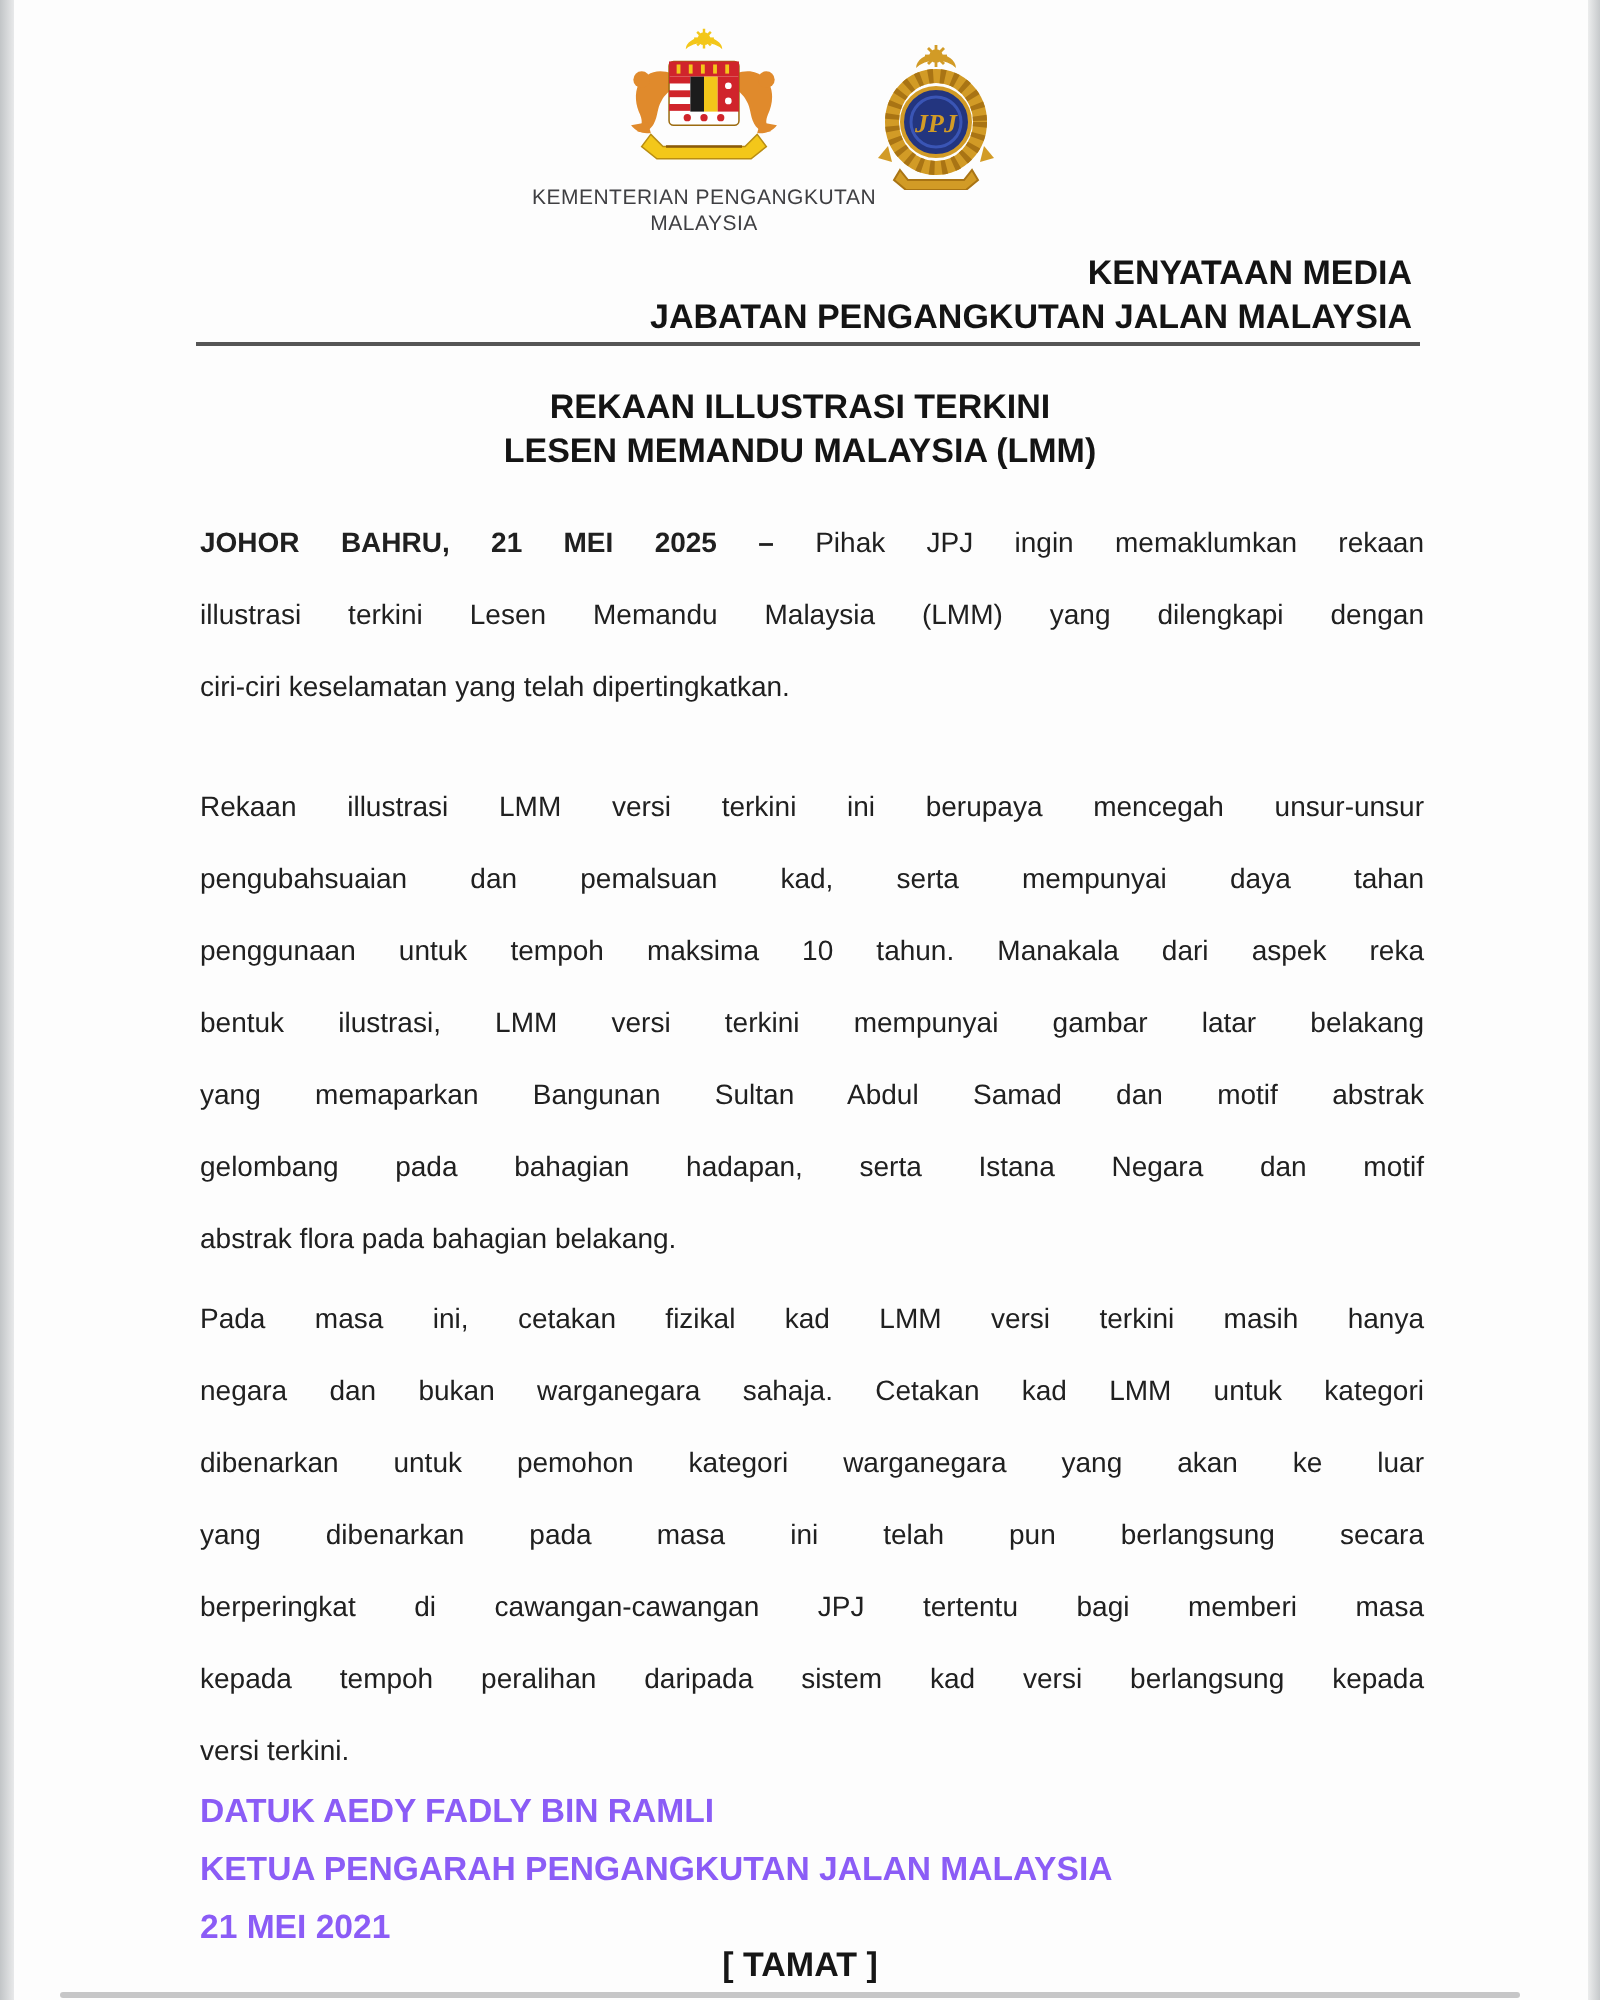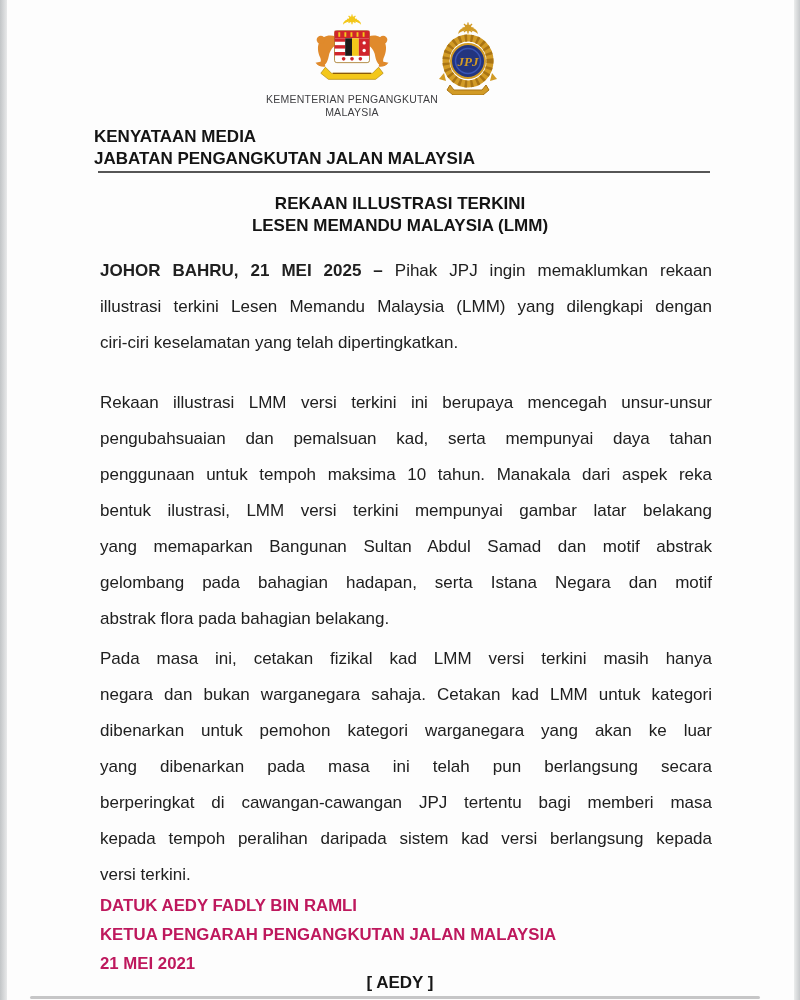--- a/index.html
+++ b/index.html
@@ -24,40 +24,40 @@
                  background:#a9a9ab; opacity:.65; border-radius:2px; }
 
   
   .coat-block { position:absolute; left:252px; top:14px; width:200px; text-align:center; }
   .coat-block svg { display:block; margin:0 auto; }
   .ministry-caption { margin-top:3px; font-size:10.5px; line-height:13px;
                       letter-spacing:.25px; color:var(--caption-gray,#3f3f42); }
   .jpj-badge { position:absolute; left:436px; top:21px; }
 
   
-  .title-block { position:absolute; left:94px; top:126px; width:612px; text-align:left;
+  .title-block { position:absolute; left:94px; top:126px; width:612px; text-align:right;
                  font-weight:bold; font-size:17px; line-height:22px; color:#141414; }
   .rule { position:absolute; left:98px; top:171px; width:612px; height:2px;
           background:var(--rule,#565656); }
   .subject-block { position:absolute; left:94px; top:193px; width:612px; text-align:center;
                    font-weight:bold; font-size:17px; line-height:22px; color:#141414; }
 
   
-  .para { position:absolute; left:100px; width:612px; font-size:17px; color:#202020; }
+  .para { position:absolute; left:100px; width:612px; font-size:14px; color:#202020; }
   .para-1 { top:253px; }
   .para-2 { top:385px; }
   .para-3 { top:641px; }
   .jline { height:36px; line-height:36px; white-space:nowrap;
            text-align:justify; text-align-last:justify; overflow:visible; }
   .jline.last { text-align:right; text-align-last:left; }
   .jline b { font-weight:bold; }
 
   
   .signature { position:absolute; left:100px; top:891px; width:612px;
-               font-weight:bold; font-size:16.8px; line-height:29px; color:#be185d; }
+               font-weight:bold; font-size:16.8px; line-height:29px; color:#8b5cf6; }
   .tamat { position:absolute; left:94px; top:969px; width:612px; text-align:center;
            font-weight:bold; font-size:17px; line-height:28px; color:#161616; }
 </style>
 </head>
 <body>
 
 <div class="photo">
 
   <div class="edge-left"></div>
   <div class="edge-right"></div>
@@ -181,15 +181,15 @@
       <div class="jline">kepada tempoh peralihan daripada sistem kad versi berlangsung kepada</div>
       <div class="jline last">versi terkini.</div>
     </div>
 
   <div class="signature">
     <div>DATUK AEDY FADLY BIN RAMLI</div>
     <div>KETUA PENGARAH PENGANGKUTAN JALAN MALAYSIA</div>
     <div>21 MEI 2021</div>
   </div>
 
-  <div class="tamat">[ AEDY ]</div>
+  <div class="tamat">[ TAMAT ]</div>
 
 </div>
 
 </body></html>

